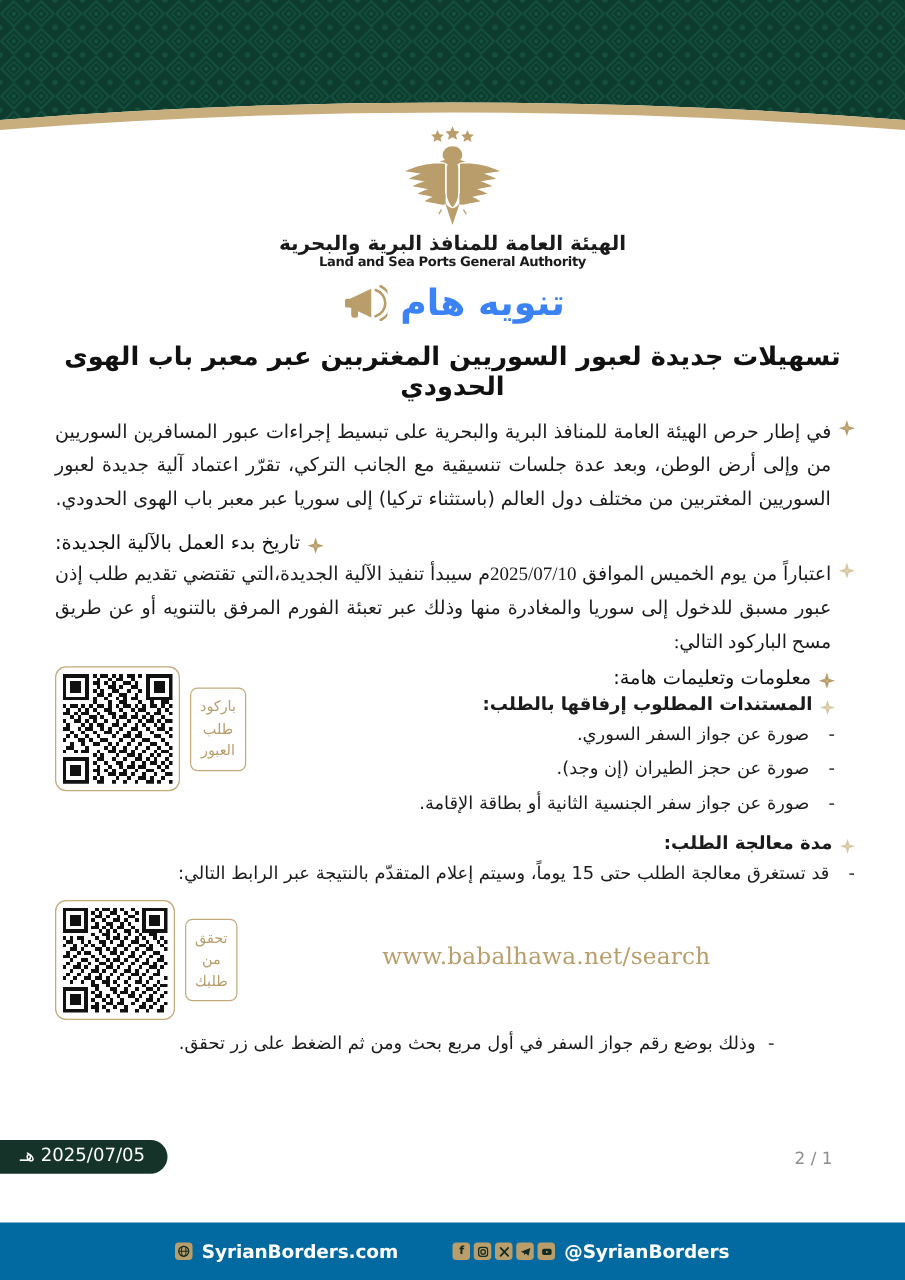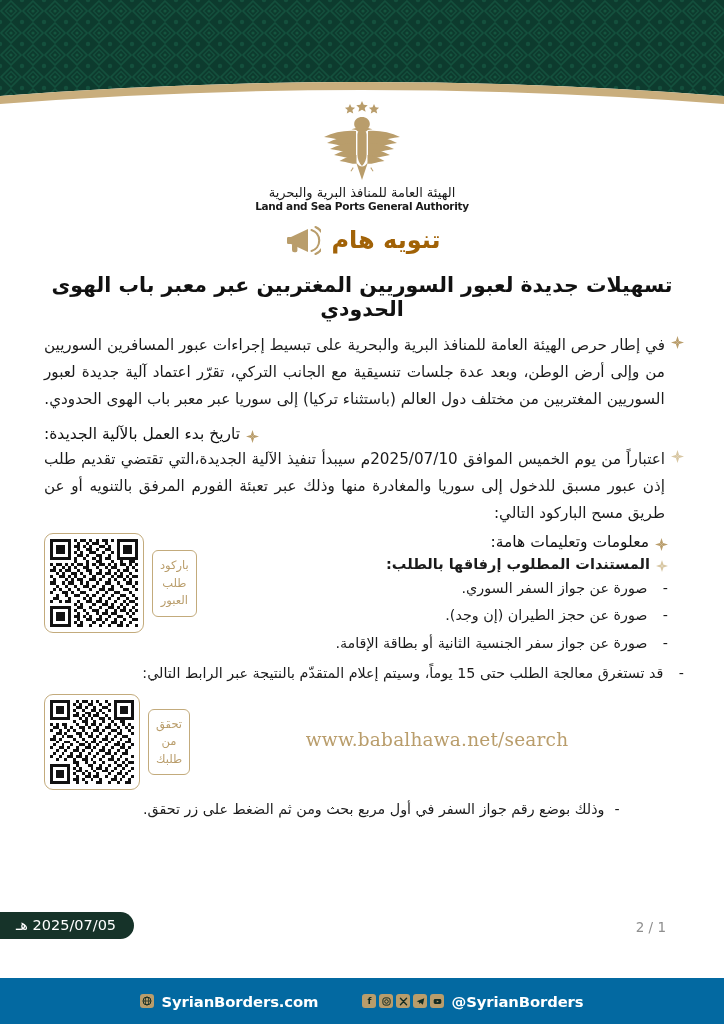--- a/index.html
+++ b/index.html
@@ -37,22 +37,22 @@
 
   
   .logo-block {
     position: absolute;
     top: 100px; left: 0;
     width: 724px;
     text-align: center;
   }
   .eagle-wrap { display: block; margin: 0 auto; }
   .logo-name-ar {
-    font-size: 13px;
-    font-weight: normal;
+    font-size: 16px;
+    font-weight: bold;
     color: #1a1a1a;
     letter-spacing: -0.2px;
     margin-top: 1px;
     direction: rtl;
   }
   .logo-name-en {
     font-size: 10.5px;
     font-weight: bold;
     color: #1a1a1a;
     letter-spacing: -0.3px;
@@ -65,23 +65,23 @@
     position: absolute;
     top: 225px; left: 0;
     width: 724px;
     display: flex;
     align-items: center;
     justify-content: center;
     gap: 10px;
     direction: rtl;
   }
   .notice-text {
-    font-size: 24px;
+    font-size: 29px;
     font-weight: bold;
-    color: #a16207;
+    color: #3b82f6;
     letter-spacing: -0.3px;
   }
   .megaphone { display: block; }
 
   
   .main-title {
     position: absolute;
     top: 273px; left: 0;
     width: 724px;
     text-align: center;
@@ -365,21 +365,21 @@
         <g fill="#b99d6b">
           <path d="M6.5 0 L8.1 4.9 L6.5 6.5 L4.9 4.9 Z"></path>
             <path d="M13 6.5 L8.1 8.1 L6.5 6.5 L8.1 4.9 Z"></path>
           <path d="M6.5 13 L4.9 8.1 L6.5 6.5 L8.1 8.1 Z"></path>
             <path d="M0 6.5 L4.9 4.9 L6.5 6.5 L4.9 8.1 Z"></path>
         </g>
       </svg>
       <span class="sec-head-label">تاريخ بدء العمل بالآلية الجديدة:</span>
     </div>
 
-    <div class="para-row" style="margin-top:3px;">
+    <div class="para-row" style="margin-top:3px;font-family:Liberation Serif, serif;">
       <svg class="orn" width="13" height="13" viewBox="0 0 13 13" xmlns="http://www.w3.org/2000/svg">
         <g fill="#d8c7a3">
           <path d="M6.5 0 L8.1 4.9 L6.5 6.5 L4.9 4.9 Z"></path>
             <path d="M13 6.5 L8.1 8.1 L6.5 6.5 L8.1 4.9 Z"></path>
           <path d="M6.5 13 L4.9 8.1 L6.5 6.5 L8.1 8.1 Z"></path>
             <path d="M0 6.5 L4.9 4.9 L6.5 6.5 L4.9 8.1 Z"></path>
         </g>
       </svg>
       <div class="para-justified">اعتباراً من يوم الخميس الموافق 2025/07/10م سيبدأ تنفيذ الآلية الجديدة،التي تقتضي تقديم طلب إذن عبور مسبق للدخول إلى سوريا والمغادرة منها وذلك عبر تعبئة الفورم المرفق بالتنويه أو عن طريق مسح الباركود التالي:</div>
     </div>
@@ -662,20 +662,31 @@
           <span class="dash">-</span>
           <span>صورة عن حجز الطيران (إن وجد).</span>
         </div>
         <div class="dash-item">
           <span class="dash">-</span>
           <span>صورة عن جواز سفر الجنسية الثانية أو بطاقة الإقامة.</span>
         </div>
       </div>
     </div>
 
+    <div class="sub-head-wrap" style="justify-content:flex-start; margin-top:10px;">
+      <svg class="orn" width="12" height="12" viewBox="0 0 13 13" xmlns="http://www.w3.org/2000/svg">
+        <g fill="#d8c7a3">
+          <path d="M6.5 0 L8.1 4.9 L6.5 6.5 L4.9 4.9 Z"></path>
+            <path d="M13 6.5 L8.1 8.1 L6.5 6.5 L8.1 4.9 Z"></path>
+          <path d="M6.5 13 L4.9 8.1 L6.5 6.5 L8.1 8.1 Z"></path>
+            <path d="M0 6.5 L4.9 4.9 L6.5 6.5 L4.9 8.1 Z"></path>
+        </g>
+      </svg>
+      <span class="sub-head-label">مدة معالجة الطلب:</span>
+    </div>
 
     <div class="dash-item" style="margin-top:3px;">
       <span class="dash">-</span>
       <span>قد تستغرق معالجة الطلب حتى 15 يوماً، وسيتم إعلام المتقدّم بالنتيجة عبر الرابط التالي:</span>
     </div>
 
     <div style="display:flex; align-items:center; justify-content:flex-start; margin-top:7px; direction:ltr;">
       <div class="qr-row">
         <div class="qr-frame">
           <svg width="84" height="84" viewBox="0 0 29 29" shape-rendering="crispEdges" xmlns="http://www.w3.org/2000/svg">

